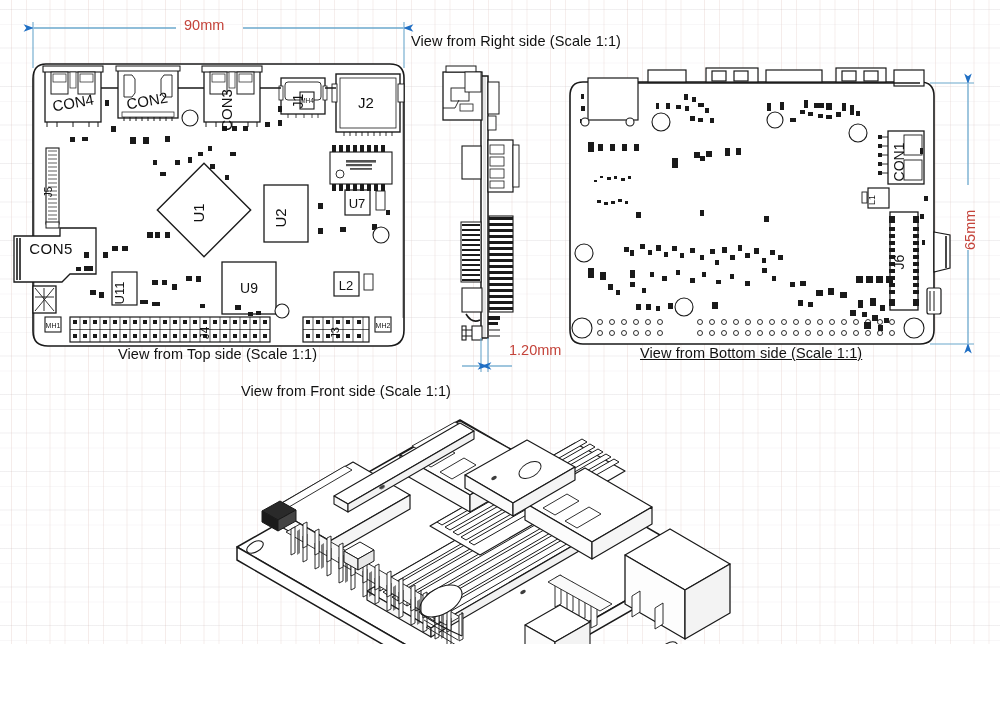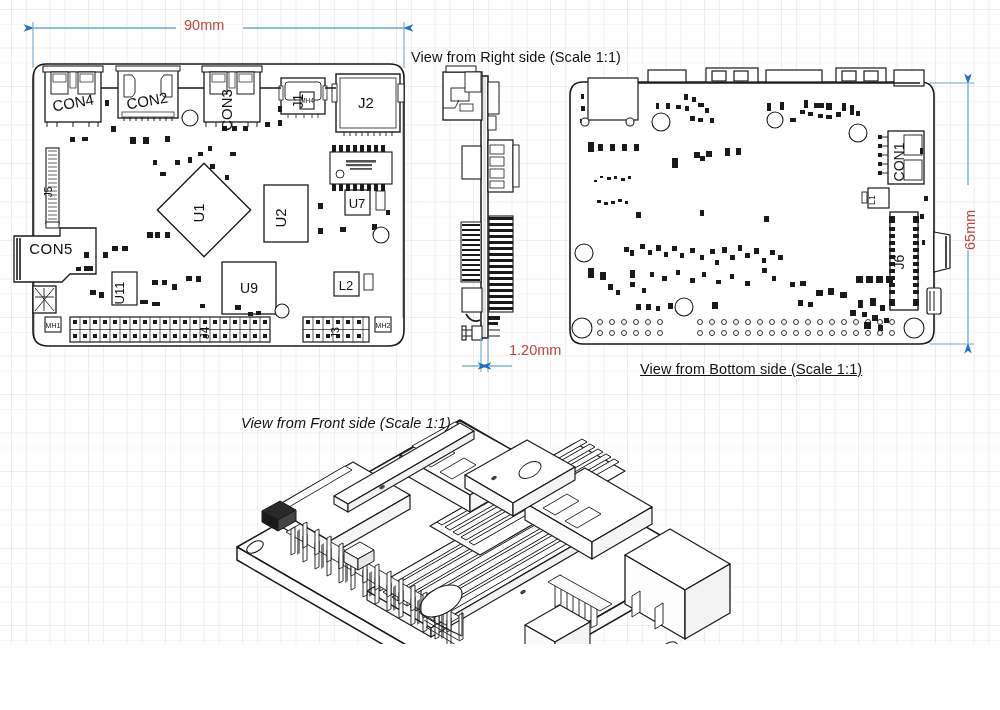--- a/index.html
+++ b/index.html
@@ -29,21 +29,20 @@
       linear-gradient(to bottom, rgba(220,215,220,0.20) 1px, transparent 1px);
     background-size: 38.5px 38.5px;
     background-position: 26px 24px;
   }
   .view-caption {
     position: absolute;
     font-size: 14.5px;
     color: #111111;
     white-space: nowrap;
     letter-spacing: 0.1px;
-    margin-top: 16px;
   }
   .dim-label {
     position: absolute;
     font-size: 14.5px;
     color: #c4433a;
     white-space: nowrap;
     font-weight: 400;
   }
   .dim-label.vert {
     transform: rotate(-90deg);
@@ -896,23 +895,24 @@
         <ellipse cx="494" cy="478" rx="3" ry="1.8" transform="rotate(-29.5 494 478)"></ellipse>
         <ellipse cx="382" cy="487" rx="3" ry="1.8" transform="rotate(-29.5 382 487)"></ellipse>
       </g>
     </g>
   </svg>
 
   <div class="dim-label" style="left:184px; top:17px;">90mm</div>
   <div class="dim-label vert" style="left:962px; top:250px;">65mm</div>
   <div class="dim-label" style="left:509px; top:342px;">1.20mm</div>
 
+  <div class="view-caption" style="left:118px; top:346px;">View from Top side (Scale 1:1)</div>
   <div class="view-caption" style="left:411px; top:33px;">View from Right side (Scale 1:1)</div>
   <div class="view-caption" style="left:640px; top:345px;text-decoration:underline;">View from Bottom side (Scale 1:1)</div>
-  <div class="view-caption" style="left:241px; top:399px;font-style:italic;">View from Front side (Scale 1:1)</div>
+  <div class="view-caption" style="left:241px; top:383px;">View from Front side (Scale 1:1)</div>
 
   <svg class="svg-layer" viewBox="0 0 1000 710">
     <g font-family="Liberation Sans, sans-serif" fill="#111111">
       <text x="74" y="108" font-size="15" text-anchor="middle" transform="rotate(-10 74 108)">CON4</text>
       <text x="148" y="106" font-size="15" text-anchor="middle" transform="rotate(-10 148 106)">CON2</text>
       <text x="232" y="110" font-size="15" text-anchor="middle" transform="rotate(-90 232 110)">CON3</text>
       <text x="303" y="101" font-size="14" text-anchor="middle" transform="rotate(-90 303 101)">J1</text>
       <text x="366" y="108" font-size="15" text-anchor="middle">J2</text>
       <text x="51" y="254" font-size="15" text-anchor="middle" style="letter-spacing:.5px">CON5</text>
       <text x="204" y="213" font-size="15" text-anchor="middle" transform="rotate(-90 204 213)">U1</text>

